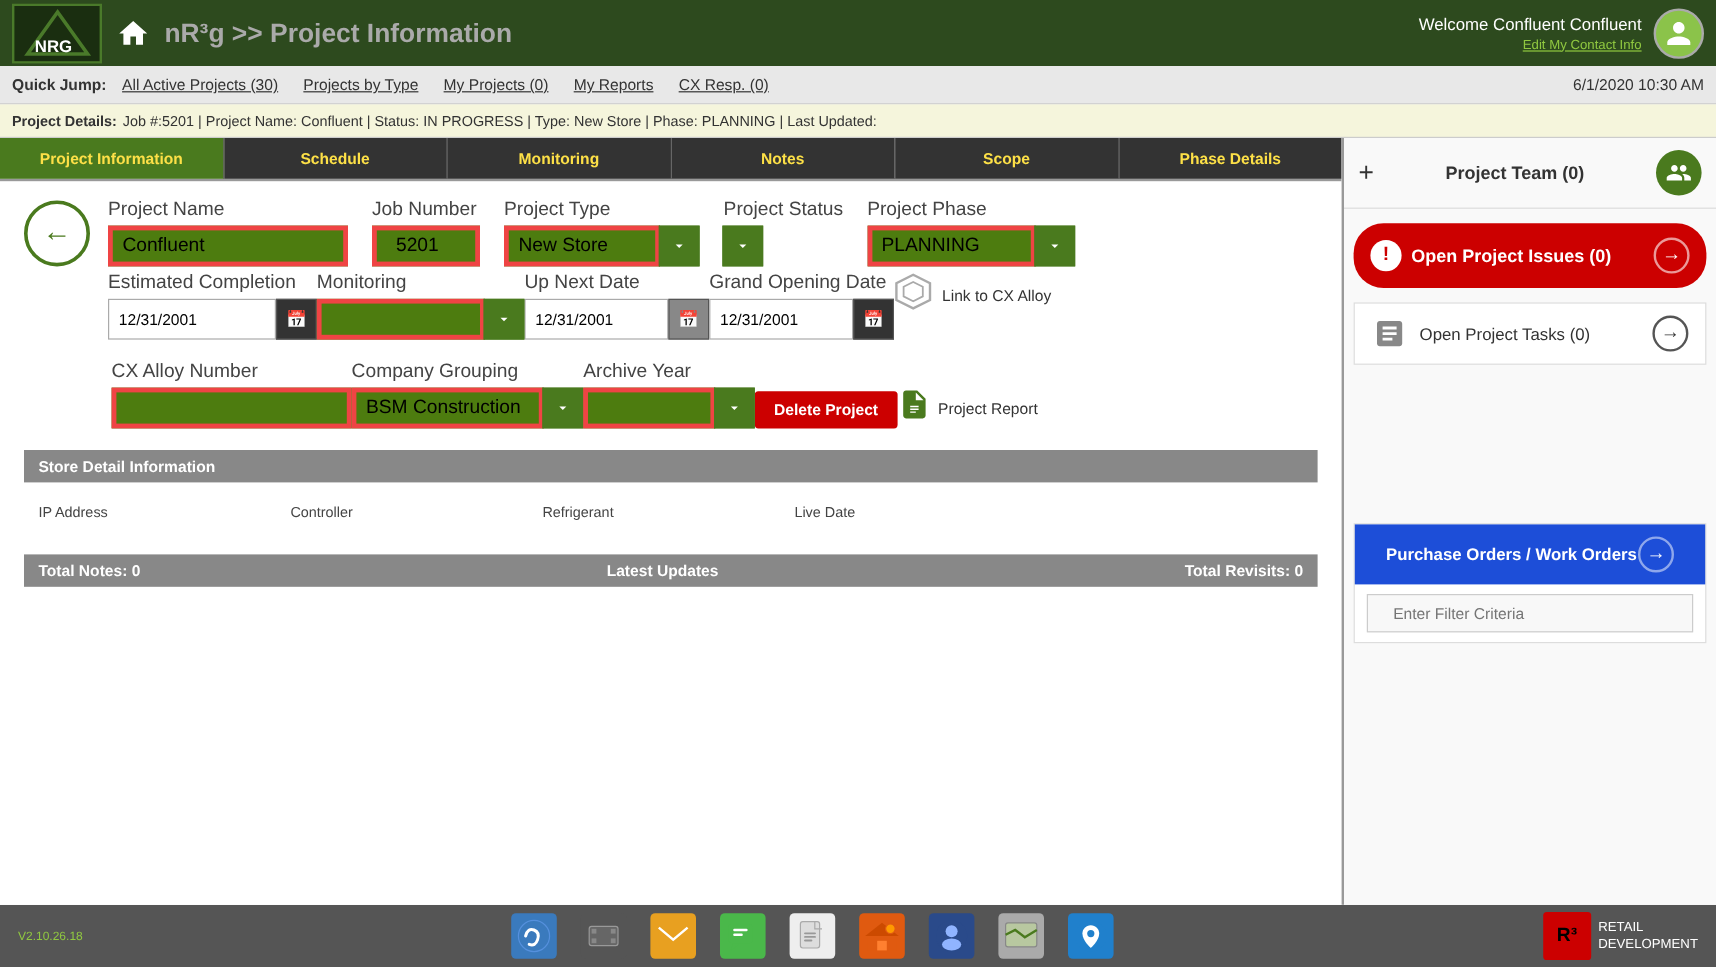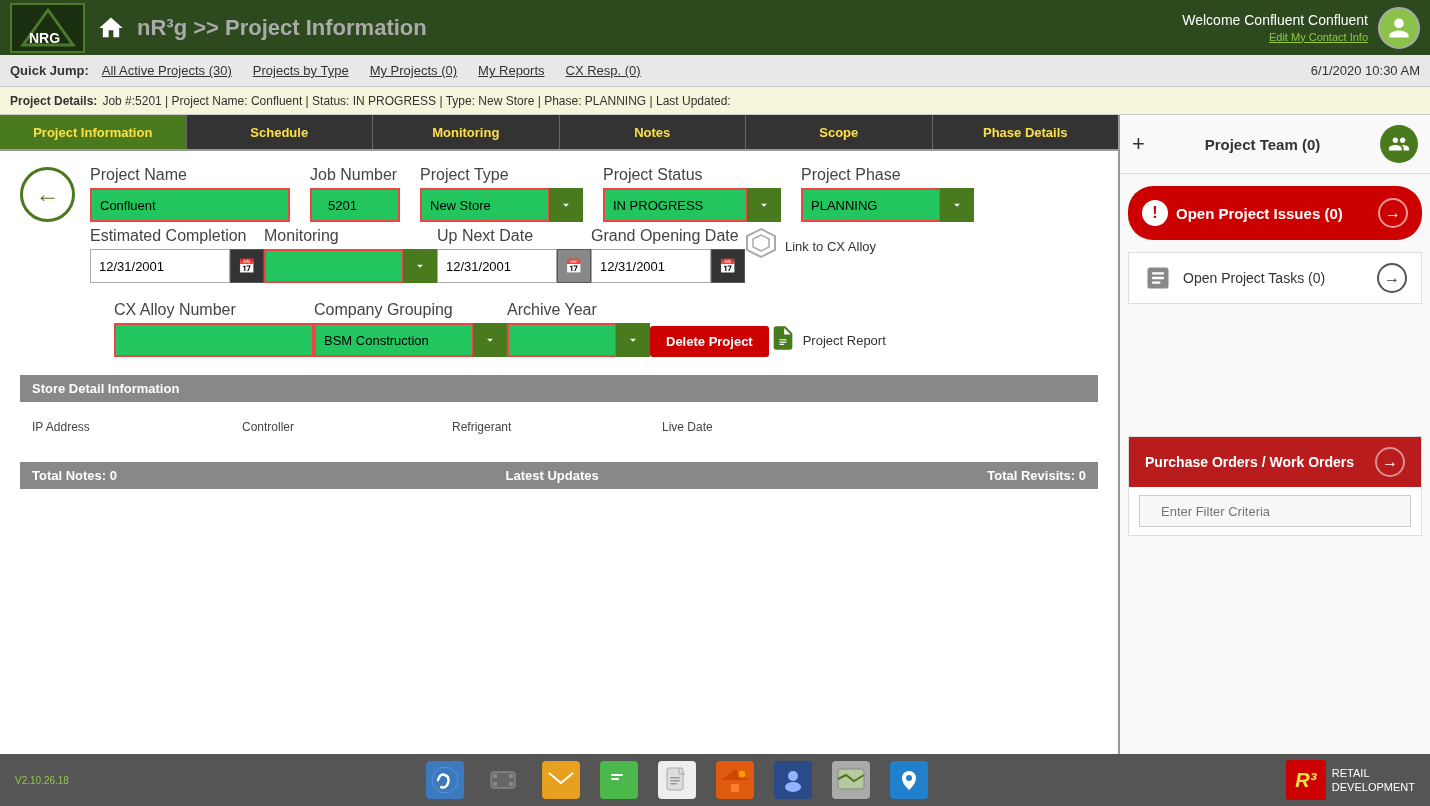--- a/index.html
+++ b/index.html
@@ -96,22 +96,22 @@
     .tab:last-child { border-right: none; }
 
     
     .content-area { padding: 15px 20px; }
 
     
     .form-row { display: flex; margin-bottom: 18px; align-items: flex-start; }
     .form-group { display: flex; flex-direction: column; gap: 4px; }
     .form-label { font-size: 16px; color: #444; }
     .form-input {
-      height: 34px; border: 2px solid #ef4444; padding: 0 8px;
-      font-size: 13px; background: #22c55e; outline: none;
+      height: 34px; border: 4px solid #ef4444; padding: 0 8px;
+      font-size: 16px; background: #4d7c0f; outline: none;
     }
 
     .select-wrapper { display: flex; position: relative; }
     .select-btn {
       width: 34px; height: 34px;
       background: #4a7a1e;
       display: flex; align-items: center; justify-content: center;
       cursor: pointer; border: 1px solid #4a7a1e; margin-left: -1px;
       flex-shrink: 0;
     }
@@ -224,22 +224,22 @@
       color: #333; font-size: 16px; flex-shrink: 0;
     }
 
     
     .po-section {
       margin: 8px;
       border: 1px solid #ddd;
       background: white;
     }
     .po-header {
-      background: #b91c1c; color: white;
-      padding: 10px 16px; font-size: 14px; font-weight: bold;
+      background: #1d4ed8; color: white;
+      padding: 10px 26px; font-size: 14px; font-weight: bold;
       display: flex; align-items: center; justify-content: space-between;
     }
     .po-filter {
       padding: 8px 10px;
     }
     .po-filter input {
       width: 100%; height: 32px;
       border: 1px solid #ccc; padding: 0 21px;
       font-size: 13px; outline: none;
       background: #f8f8f8;
@@ -371,21 +371,20 @@
               <div class="select-btn">
                 <svg viewBox="0 0 24 24">
                     <path d="M7 10l5 5 5-5z"></path>
                   </svg>
               </div>
             </div>
           </div>
           <div class="form-group">
             <label class="form-label">Project Status</label>
             <div class="select-wrapper">
-              <input class="form-input" style="width: 145px;" type="text" value="IN PROGRESS" readonly="">
               <div class="select-btn">
                 <svg viewBox="0 0 24 24">
                     <path d="M7 10l5 5 5-5z"></path>
                   </svg>
               </div>
             </div>
           </div>
           <div class="form-group">
             <label class="form-label">Project Phase</label>
             <div class="select-wrapper">
@@ -437,21 +436,21 @@
           <span class="cx-icon">
             <svg width="32" height="32" viewBox="0 0 32 32">
               <polygon points="16,2 30,9 30,23 16,30 2,23 2,9" fill="none" stroke="#aaa" stroke-width="2"></polygon>
               <polygon points="16,8 24,12 24,20 16,24 8,20 8,12" fill="none" stroke="#aaa" stroke-width="1.5"></polygon>
             </svg>
           </span>
           <span>Link to CX Alloy</span>
         </div>
       </div>
 
-      <div class="form-row" style="margin-left:94px; align-items:flex-end;">
+      <div class="form-row" style="margin-left:73px; align-items:flex-end;">
         <div class="form-group">
           <label class="form-label">CX Alloy Number</label>
           <input class="form-input" style="width: 200px;" type="text" value="">
         </div>
         <div class="form-group">
           <label class="form-label">Company Grouping</label>
           <div class="select-wrapper">
             <input class="form-input" style="width: 160px;" type="text" value="BSM Construction" readonly="">
             <div class="select-btn">
               <svg viewBox="0 0 24 24">
@@ -608,20 +607,20 @@
     <div class="bt-icon" style="background:#2080cc;">
       <svg width="30" height="30" viewBox="0 0 30 30">
           <circle cx="15" cy="15" r="13" fill="#2080cc"></circle>
           <path d="M15 6 C11 6 8 9 8 13 C8 19 15 25 15 25 C15 25 22 19 22 13 C22 9 19 6 15 6Z" fill="white"></path>
           <circle cx="15" cy="13" r="3" fill="#2080cc"></circle>
         </svg>
     </div>
   </div>
   <div class="bt-logo-right">
     <div style="width:40px;height:40px;background:#cc0000;display:flex;align-items:center;justify-content:center;border-radius:3px;">
-      <span style="color:#fde047;font-size:20px;font-weight:bold;font-style:italic;">R³</span>
+      <span style="color:#000000;font-size:16px;font-weight:bold;">R³</span>
     </div>
     <div style="color:white;font-size:11px;line-height:1.3;">
       <div>RETAIL</div>
       <div>DEVELOPMENT</div>
     </div>
   </div>
 </div>
 
 </body></html>

